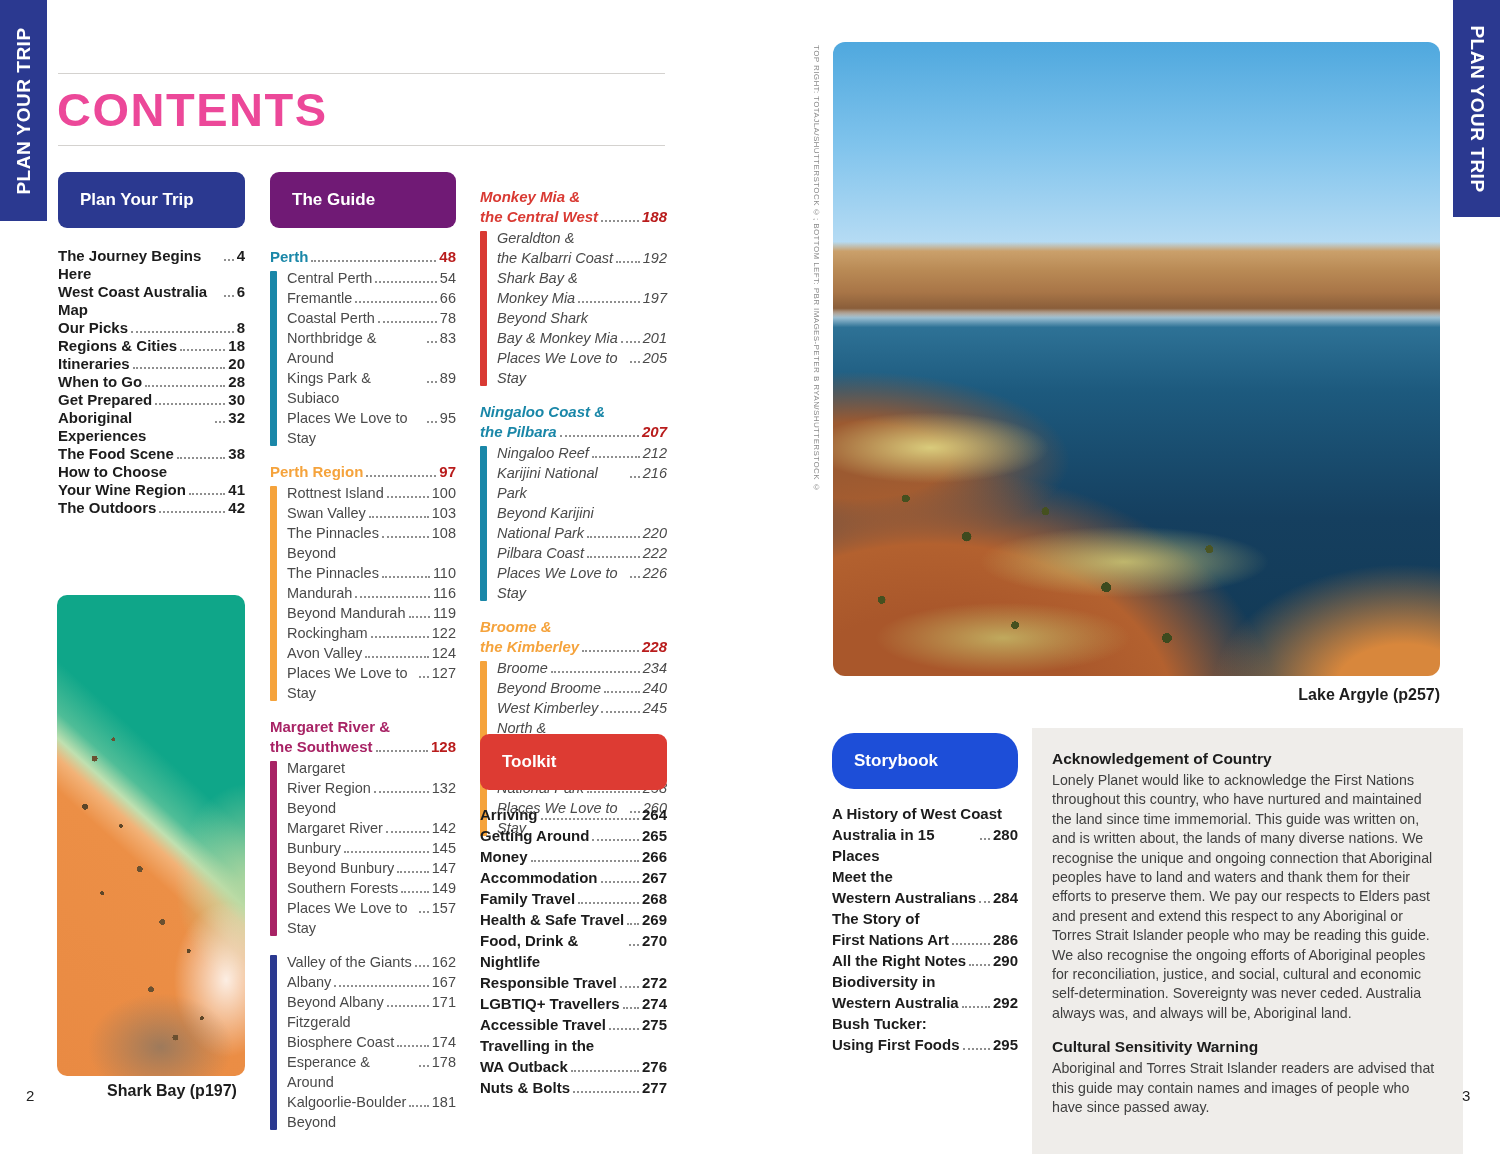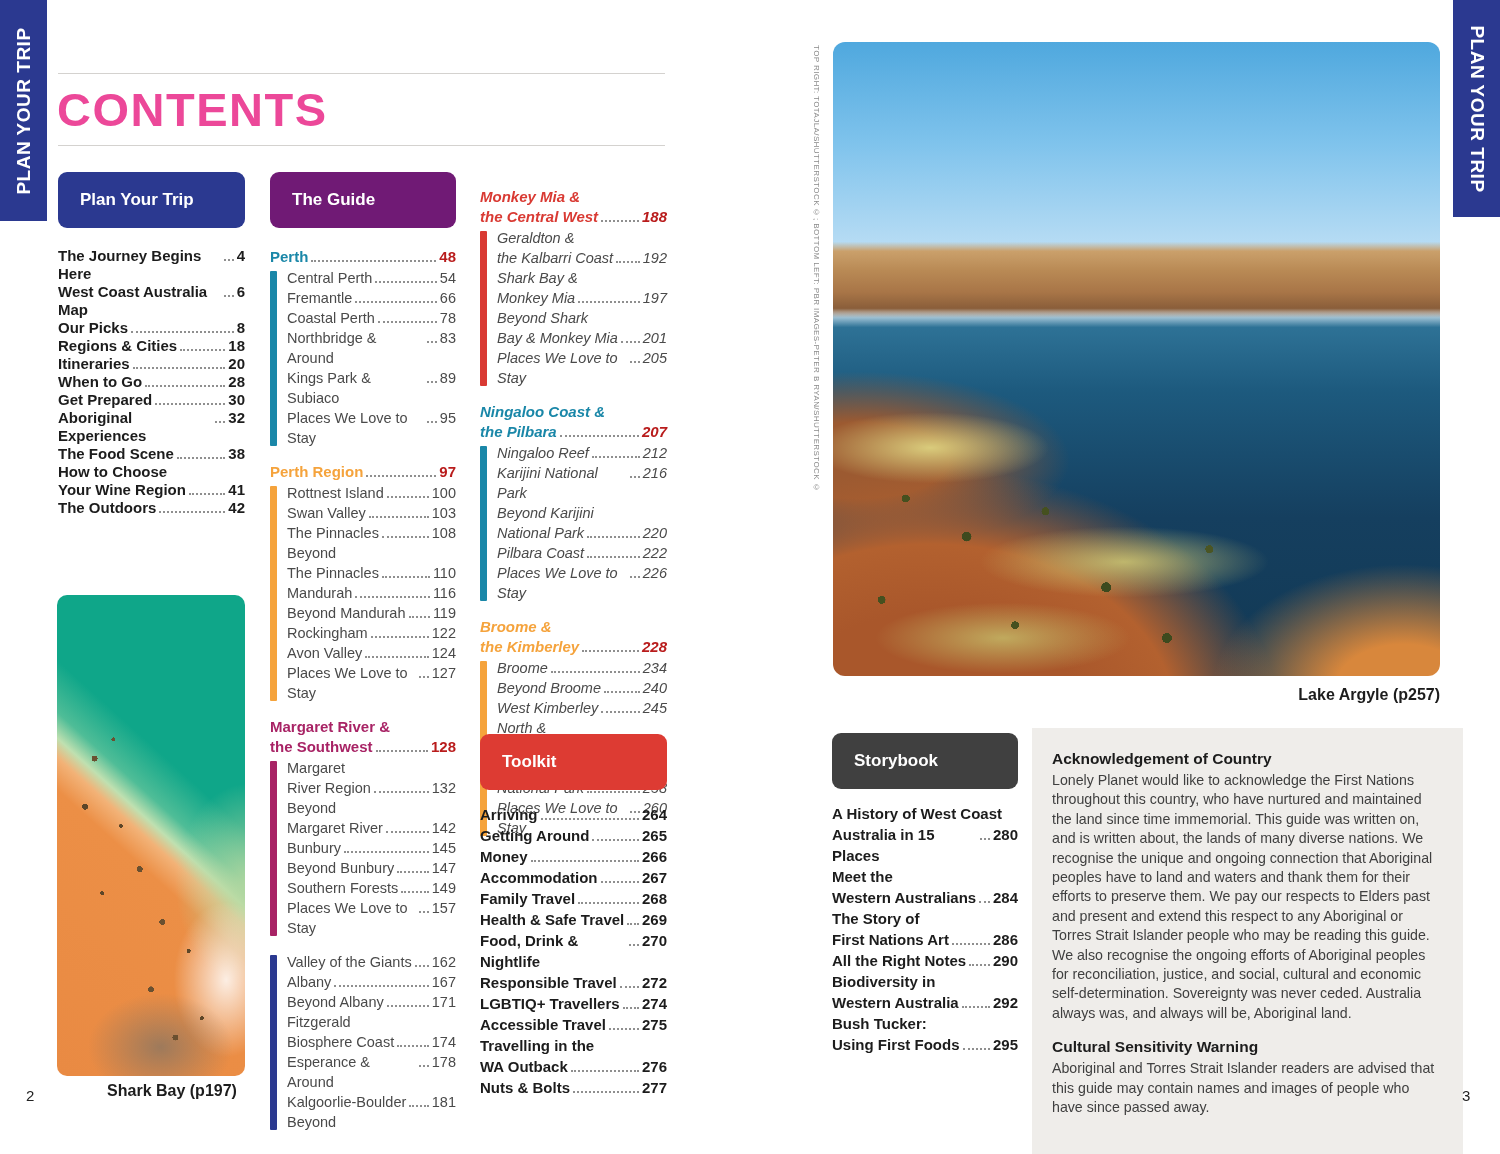--- a/index.html
+++ b/index.html
@@ -731,21 +731,21 @@
 
 <div class="photo shark-bay"></div>
 <div class="caption shark-caption">Shark Bay (p197)</div>
 <div class="pageno pageno-left">2</div>
 
 <div class="photo lake-argyle"></div>
 <div class="credit">TOP RIGHT: TOTAJLA/SHUTTERSTOCK ©; BOTTOM LEFT: PBR IMAGES-PETER B RYAN/SHUTTERSTOCK ©</div>
 <div class="caption lake-caption">Lake Argyle (p257)</div>
 
 <div class="col storybook-block">
-  <div class="box" style="background: #404040;">
+  <div class="box" style="background: #1d4ed8; border-radius: 22px;">
     <span>Storybook</span>
   </div>
   <div class="list bold-list lh21">
       <div class="toc-entry">
         <div class="toc-line">A History of West Coast</div>
         <div class="toc-line flex">
           <span class="lbl">Australia in 15 Places</span>
           <span class="dots"></span>
           <span class="pg">280</span>
         </div>

